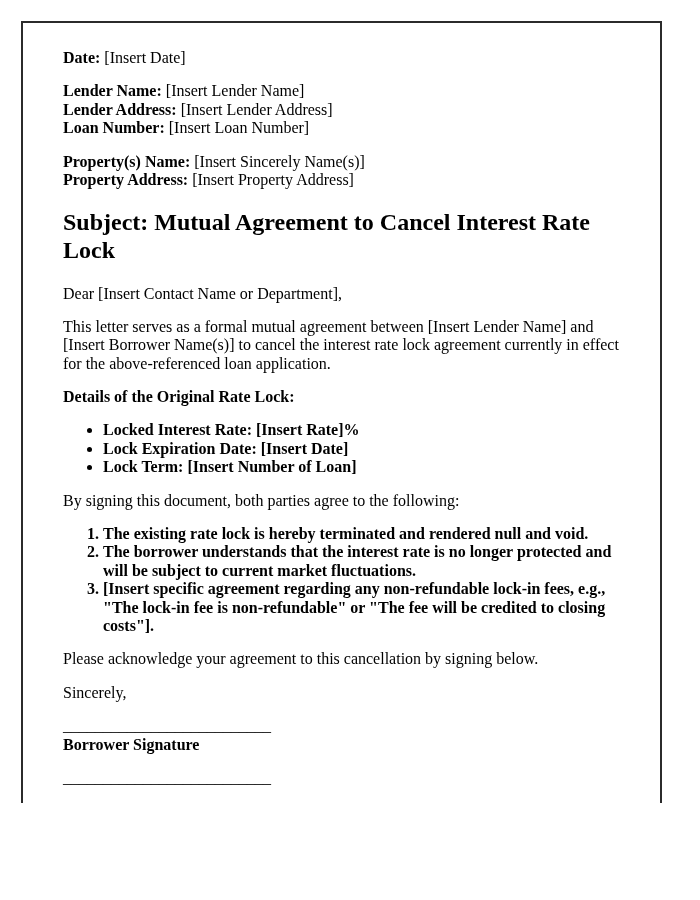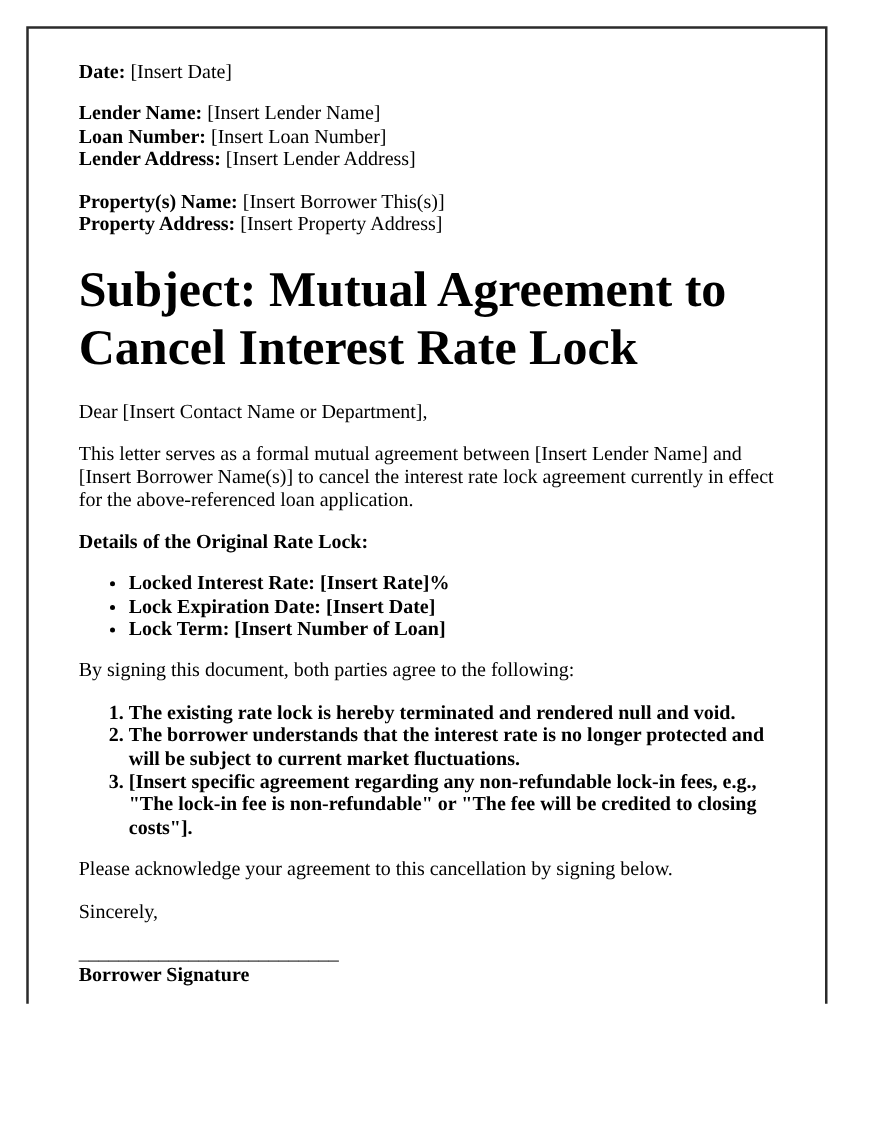--- a/index.html
+++ b/index.html
@@ -43,21 +43,21 @@
   .field-row {
     display: block;
   }
   .field-label {
     font-weight: bold;
   }
   .field-value {
     margin-left: 4px;
   }
   h1.subject {
-    font-size: 40px;
+    font-size: 24px;
     font-weight: bold;
     line-height: 1.15;
     margin: 20px 0;
   }
   .bold {
     font-weight: bold;
   }
   ul.bullet-list,
   ol.number-list {
     margin: 15px 0;
@@ -82,30 +82,30 @@
       <span class="field-row">
         <strong class="field-label">Date:</strong><span class="field-value">[Insert Date]</span>
       </span>
     </div>
 
     <div class="para">
       <span class="field-row">
         <strong class="field-label">Lender Name:</strong><span class="field-value">[Insert Lender Name]</span>
       </span>
       <span class="field-row">
-        <strong class="field-label">Loan Number:</strong><span class="field-value">[Insert Loan Number]</span>
+        <strong class="field-label">Lender Address:</strong><span class="field-value">[Insert Lender Address]</span>
       </span>
       <span class="field-row">
-        <strong class="field-label">Lender Address:</strong><span class="field-value">[Insert Lender Address]</span>
+        <strong class="field-label">Loan Number:</strong><span class="field-value">[Insert Loan Number]</span>
       </span>
     </div>
 
     <div class="para">
       <span class="field-row">
-        <strong class="field-label">Property(s) Name:</strong><span class="field-value">[Insert Borrower This(s)]</span>
+        <strong class="field-label">Property(s) Name:</strong><span class="field-value">[Insert Sincerely Name(s)]</span>
       </span>
       <span class="field-row">
         <strong class="field-label">Property Address:</strong><span class="field-value">[Insert Property Address]</span>
       </span>
     </div>
 
     <h1 class="subject">Subject: Mutual Agreement to Cancel Interest Rate Lock</h1>
 
     <div class="para">Dear [Insert Contact Name or Department],</div>
 

